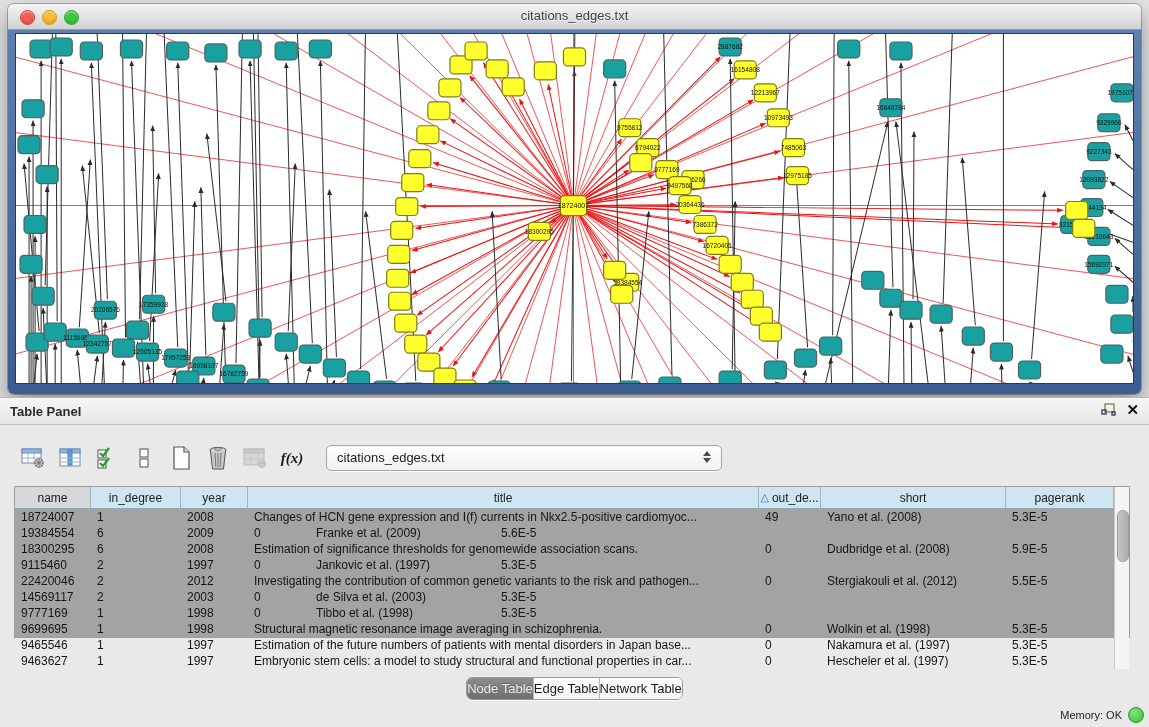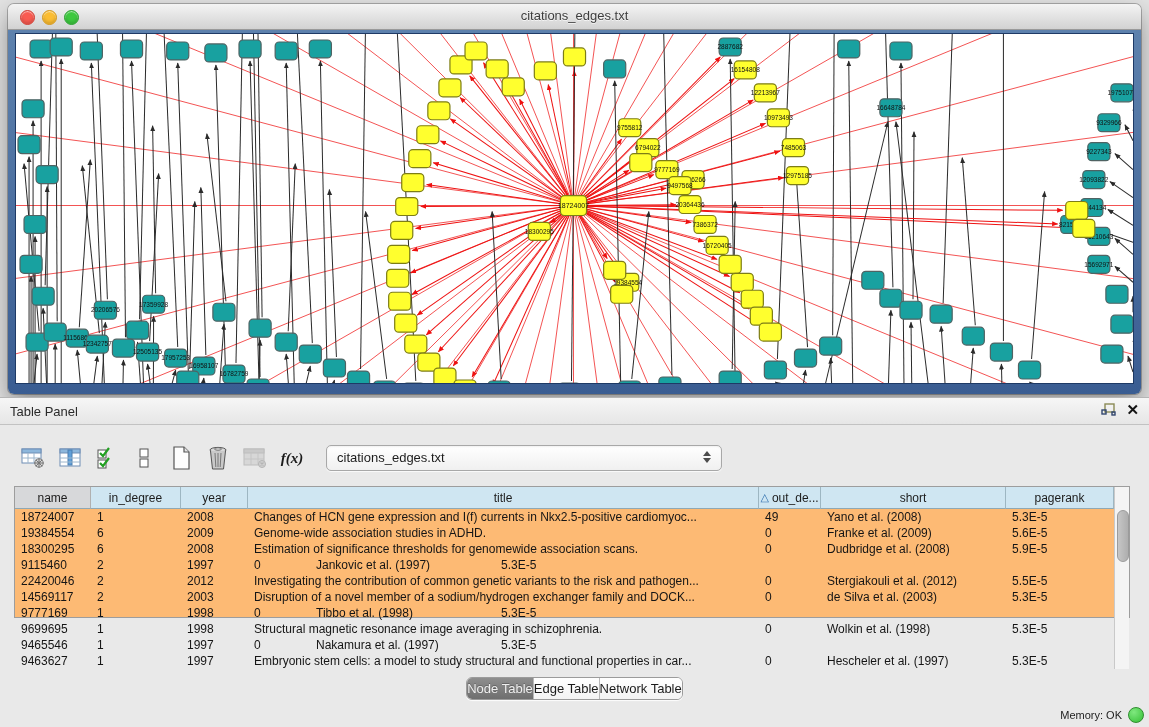--- a/index.html
+++ b/index.html
@@ -26,39 +26,39 @@
     background:linear-gradient(180deg,#5d81ad,#3a5d92);
     padding:3px 7px 10px 7px;box-sizing:border-box;}
   .net-canvas{width:100%;height:100%;background:#ffffff;border:1px solid #1e3a66;
     box-sizing:border-box;display:block;}
   .net-canvas svg{width:100%;height:100%;display:block;}
   
   .table-panel{position:absolute;left:0;top:397px;width:1149px;height:330px;
     background:#e9e9e9;border-top:1px solid #b5b5b5;}
   .panel-header{height:26px;background:linear-gradient(180deg,#f6f6f6,#e6e6e6);
     border-bottom:1px solid #c2c2c2;position:relative;}
-  .panel-title{position:absolute;left:10px;top:6px;font-size:13px;color:#2b2b2b;}
+  .panel-title{position:absolute;left:10px;top:6px;font-size:13px;color:#2b2b2b;font-weight:bold;}
   .panel-header-btns{position:absolute;right:10px;top:4px;display:flex;gap:10px;align-items:center;}
   .float-icon svg{display:block;}
   .close-x{font-size:15px;font-weight:bold;color:#141414;line-height:16px;cursor:default;}
   
   .toolbar{position:absolute;left:18px;top:42px;height:36px;display:flex;align-items:center;gap:7px;}
   .tbtn{width:30px;height:30px;display:flex;align-items:center;justify-content:center;border-radius:4px;text-align:center;}
   .tbtn svg{display:block;}
   .fx{font-family:"Liberation Serif",serif;font-style:italic;font-weight:bold;font-size:15px;color:#1a1a1a;}
   .combo{margin-left:12px;width:394px;height:24px;border:1px solid #a8a8a8;border-radius:5px;
     background:linear-gradient(180deg,#ffffff,#f0f0f0);position:relative;
     box-shadow:0 1px 1px rgba(255,255,255,.8), inset 0 1px 2px rgba(0,0,0,.06);}
   .combo-text{position:absolute;left:10px;top:4px;font-size:13px;color:#1c1c1c;}
   .combo-arrows{position:absolute;right:10px;top:5px;display:flex;flex-direction:column;gap:2px;}
   .tri-up{width:0;height:0;border-left:4px solid transparent;border-right:4px solid transparent;border-bottom:5px solid #4c4c4c;}
   .tri-down{width:0;height:0;border-left:4px solid transparent;border-right:4px solid transparent;border-top:5px solid #4c4c4c;}
   
-  .table-wrap{position:absolute;left:14px;top:88px;width:1116px;height:132px;
-    background:#fdba74;border:1px solid #9d9d9d;box-sizing:border-box;}
+  .table-wrap{position:absolute;left:14px;top:88px;width:1116px;height:152px;
+    background:#a3a3a3;border:1px solid #9d9d9d;box-sizing:border-box;}
   .tbl{position:absolute;left:0;top:0;width:1099px;}
   .thead{display:flex;height:22px;}
   .th{box-sizing:border-box;height:22px;background:#cfe6f2;border-right:1px solid #9db6c2;
     border-bottom:1px solid #8fa8b4;font-size:12px;color:#1c1c1c;display:flex;
     align-items:center;justify-content:center;white-space:nowrap;overflow:hidden;gap:3px;}
   .th.first{background:#d7d8da;border-right:1px solid #b0b0b0;}
   .sort-glyph{color:#2f6fae;font-size:11px;}
   .tr{display:flex;height:16px;line-height:16px;}
   .td{box-sizing:border-box;padding-left:6px;font-size:12px;color:#151515;
     white-space:nowrap;overflow:hidden;}
@@ -819,21 +819,20 @@
             <div class="td" style="width: 67px;">2008</div>
             <div class="td" style="width: 511px;">Changes of HCN gene expression and I(f) currents in Nkx2.5-positive cardiomyoc...</div>
             <div class="td" style="width: 62px;">49</div>
             <div class="td" style="width: 185px;">Yano et al. (2008)</div>
             <div class="td" style="width: 108px;">5.3E-5</div>
           </div>
           <div class="tr">
             <div class="td" style="width: 76px;">19384554</div>
             <div class="td" style="width: 90px;">6</div>
             <div class="td" style="width: 67px;">2009</div>
-            <div class="td" style="width: 511px;">Genome-wide association studies in ADHD.</div>
             <div class="td" style="width: 62px;">0</div>
             <div class="td" style="width: 185px;">Franke et al. (2009)</div>
             <div class="td" style="width: 108px;">5.6E-5</div>
           </div>
           <div class="tr">
             <div class="td" style="width: 76px;">18300295</div>
             <div class="td" style="width: 90px;">6</div>
             <div class="td" style="width: 67px;">2008</div>
             <div class="td" style="width: 511px;">Estimation of significance thresholds for genomewide association scans.</div>
             <div class="td" style="width: 62px;">0</div>
@@ -854,21 +853,20 @@
             <div class="td" style="width: 67px;">2012</div>
             <div class="td" style="width: 511px;">Investigating the contribution of common genetic variants to the risk and pathogen...</div>
             <div class="td" style="width: 62px;">0</div>
             <div class="td" style="width: 185px;">Stergiakouli et al. (2012)</div>
             <div class="td" style="width: 108px;">5.5E-5</div>
           </div>
           <div class="tr">
             <div class="td" style="width: 76px;">14569117</div>
             <div class="td" style="width: 90px;">2</div>
             <div class="td" style="width: 67px;">2003</div>
-            <div class="td" style="width: 511px;">Disruption of a novel member of a sodium/hydrogen exchanger family and DOCK...</div>
             <div class="td" style="width: 62px;">0</div>
             <div class="td" style="width: 185px;">de Silva et al. (2003)</div>
             <div class="td" style="width: 108px;">5.3E-5</div>
           </div>
           <div class="tr">
             <div class="td" style="width: 76px;">9777169</div>
             <div class="td" style="width: 90px;">1</div>
             <div class="td" style="width: 67px;">1998</div>
             <div class="td" style="width: 62px;">0</div>
             <div class="td" style="width: 185px;">Tibbo et al. (1998)</div>
@@ -880,20 +878,21 @@
             <div class="td" style="width: 67px;">1998</div>
             <div class="td" style="width: 511px;">Structural magnetic resonance image averaging in schizophrenia.</div>
             <div class="td" style="width: 62px;">0</div>
             <div class="td" style="width: 185px;">Wolkin et al. (1998)</div>
             <div class="td" style="width: 108px;">5.3E-5</div>
           </div>
           <div class="tr">
             <div class="td" style="width: 76px;">9465546</div>
             <div class="td" style="width: 90px;">1</div>
             <div class="td" style="width: 67px;">1997</div>
+            <div class="td" style="width: 511px;">Estimation of the future numbers of patients with mental disorders in Japan base...</div>
             <div class="td" style="width: 62px;">0</div>
             <div class="td" style="width: 185px;">Nakamura et al. (1997)</div>
             <div class="td" style="width: 108px;">5.3E-5</div>
           </div>
           <div class="tr">
             <div class="td" style="width: 76px;">9463627</div>
             <div class="td" style="width: 90px;">1</div>
             <div class="td" style="width: 67px;">1997</div>
             <div class="td" style="width: 511px;">Embryonic stem cells: a model to study structural and functional properties in car...</div>
             <div class="td" style="width: 62px;">0</div>

